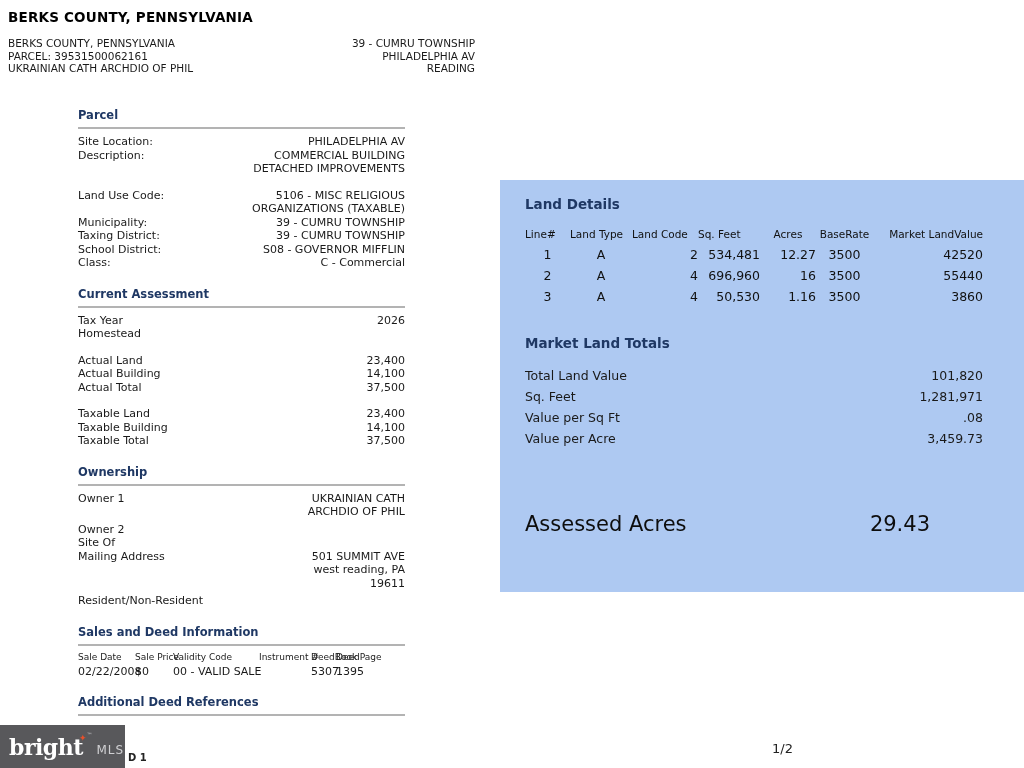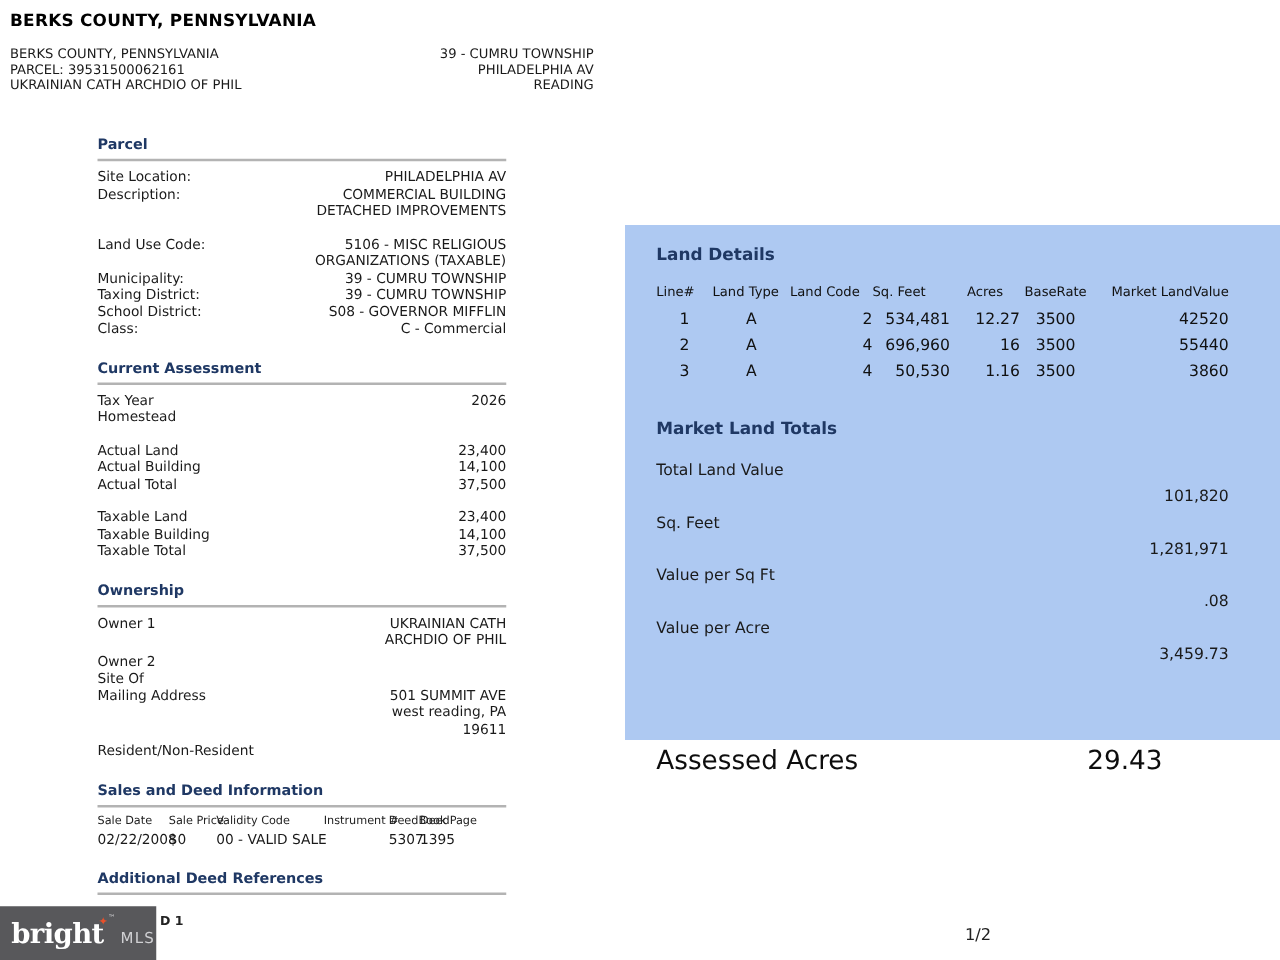--- a/index.html
+++ b/index.html
@@ -33,38 +33,38 @@
   .sec{ margin-top:17px; }
   .sec:first-child{ margin-top:0; }
 
   
   .sales-head{ display:flex; font-size:9px; color:#222; margin-top:5px; }
   .sales-vals{ display:flex; font-size:11px; margin-top:3px; }
   .sc{ flex:0 0 auto; white-space:nowrap; }
   .sc-date{ width:57px; } .sc-price{ width:38px; } .sc-valid{ width:86px; }
   .sc-inst{ width:52px; } .sc-book{ width:25px; } .sc-page{ width:45px; }
 
-  .deed-visible{ position:absolute; left:128px; top:732px; font-size:10px; font-weight:bold; color:#222; }
+  .deed-visible{ position:absolute; left:128px; top:752px; font-size:10px; font-weight:bold; color:#222; }
 
   
   .panel{
     position:absolute; left:500px; top:180px; width:524px; height:412px;
     background:#aec9f2;
     padding:16px 41px 0 25px;
   }
   .panel-heading{ color:#1f3864; font-weight:bold; font-size:13.5px; }
   .land-table{ width:100%; border-collapse:collapse; margin-top:16px; }
   .land-table th{ font-size:10.5px; font-weight:normal; color:#111; padding:0 0 4px 0; white-space:nowrap; }
   .land-table td{ font-size:12.5px; color:#111; padding:3px 0; }
   .c-line{ width:45px; } .c-type{ width:62px; } .c-code{ width:66px; }
   .c-sqft{ width:62px; } .c-acres{ width:56px; } .c-rate{ width:57px; } .c-mkt{ width:110px; }
   .al{ text-align:left; } .ac{ text-align:center; } .ar{ text-align:right; }
   .mlt-heading{ margin-top:28px; }
   .mlt-rows{ margin-top:14px; }
-  .mlt-row{ display:flex; font-size:12.5px; line-height:21px;flex-direction:column; }
+  .mlt-row{ display:flex; font-size:12.5px; line-height:21px; }
   .mlt-row .lbl{ flex:0 0 auto; }
   .mlt-row .val{ flex:1 1 auto; text-align:right; }
   .acres-row{ display:flex; margin-top:63px; align-items:center; }
   .acres-row .lbl{ flex:0 0 auto; font-size:21px; color:#0d0d0d; }
   .acres-row .val{ flex:1 1 auto; text-align:right; font-size:21px; color:#0d0d0d; padding-right:53px; }
 
   
   .page-indicator{ position:absolute; left:772px; top:741px; font-size:13px; color:#222; }
 
   .watermark{

